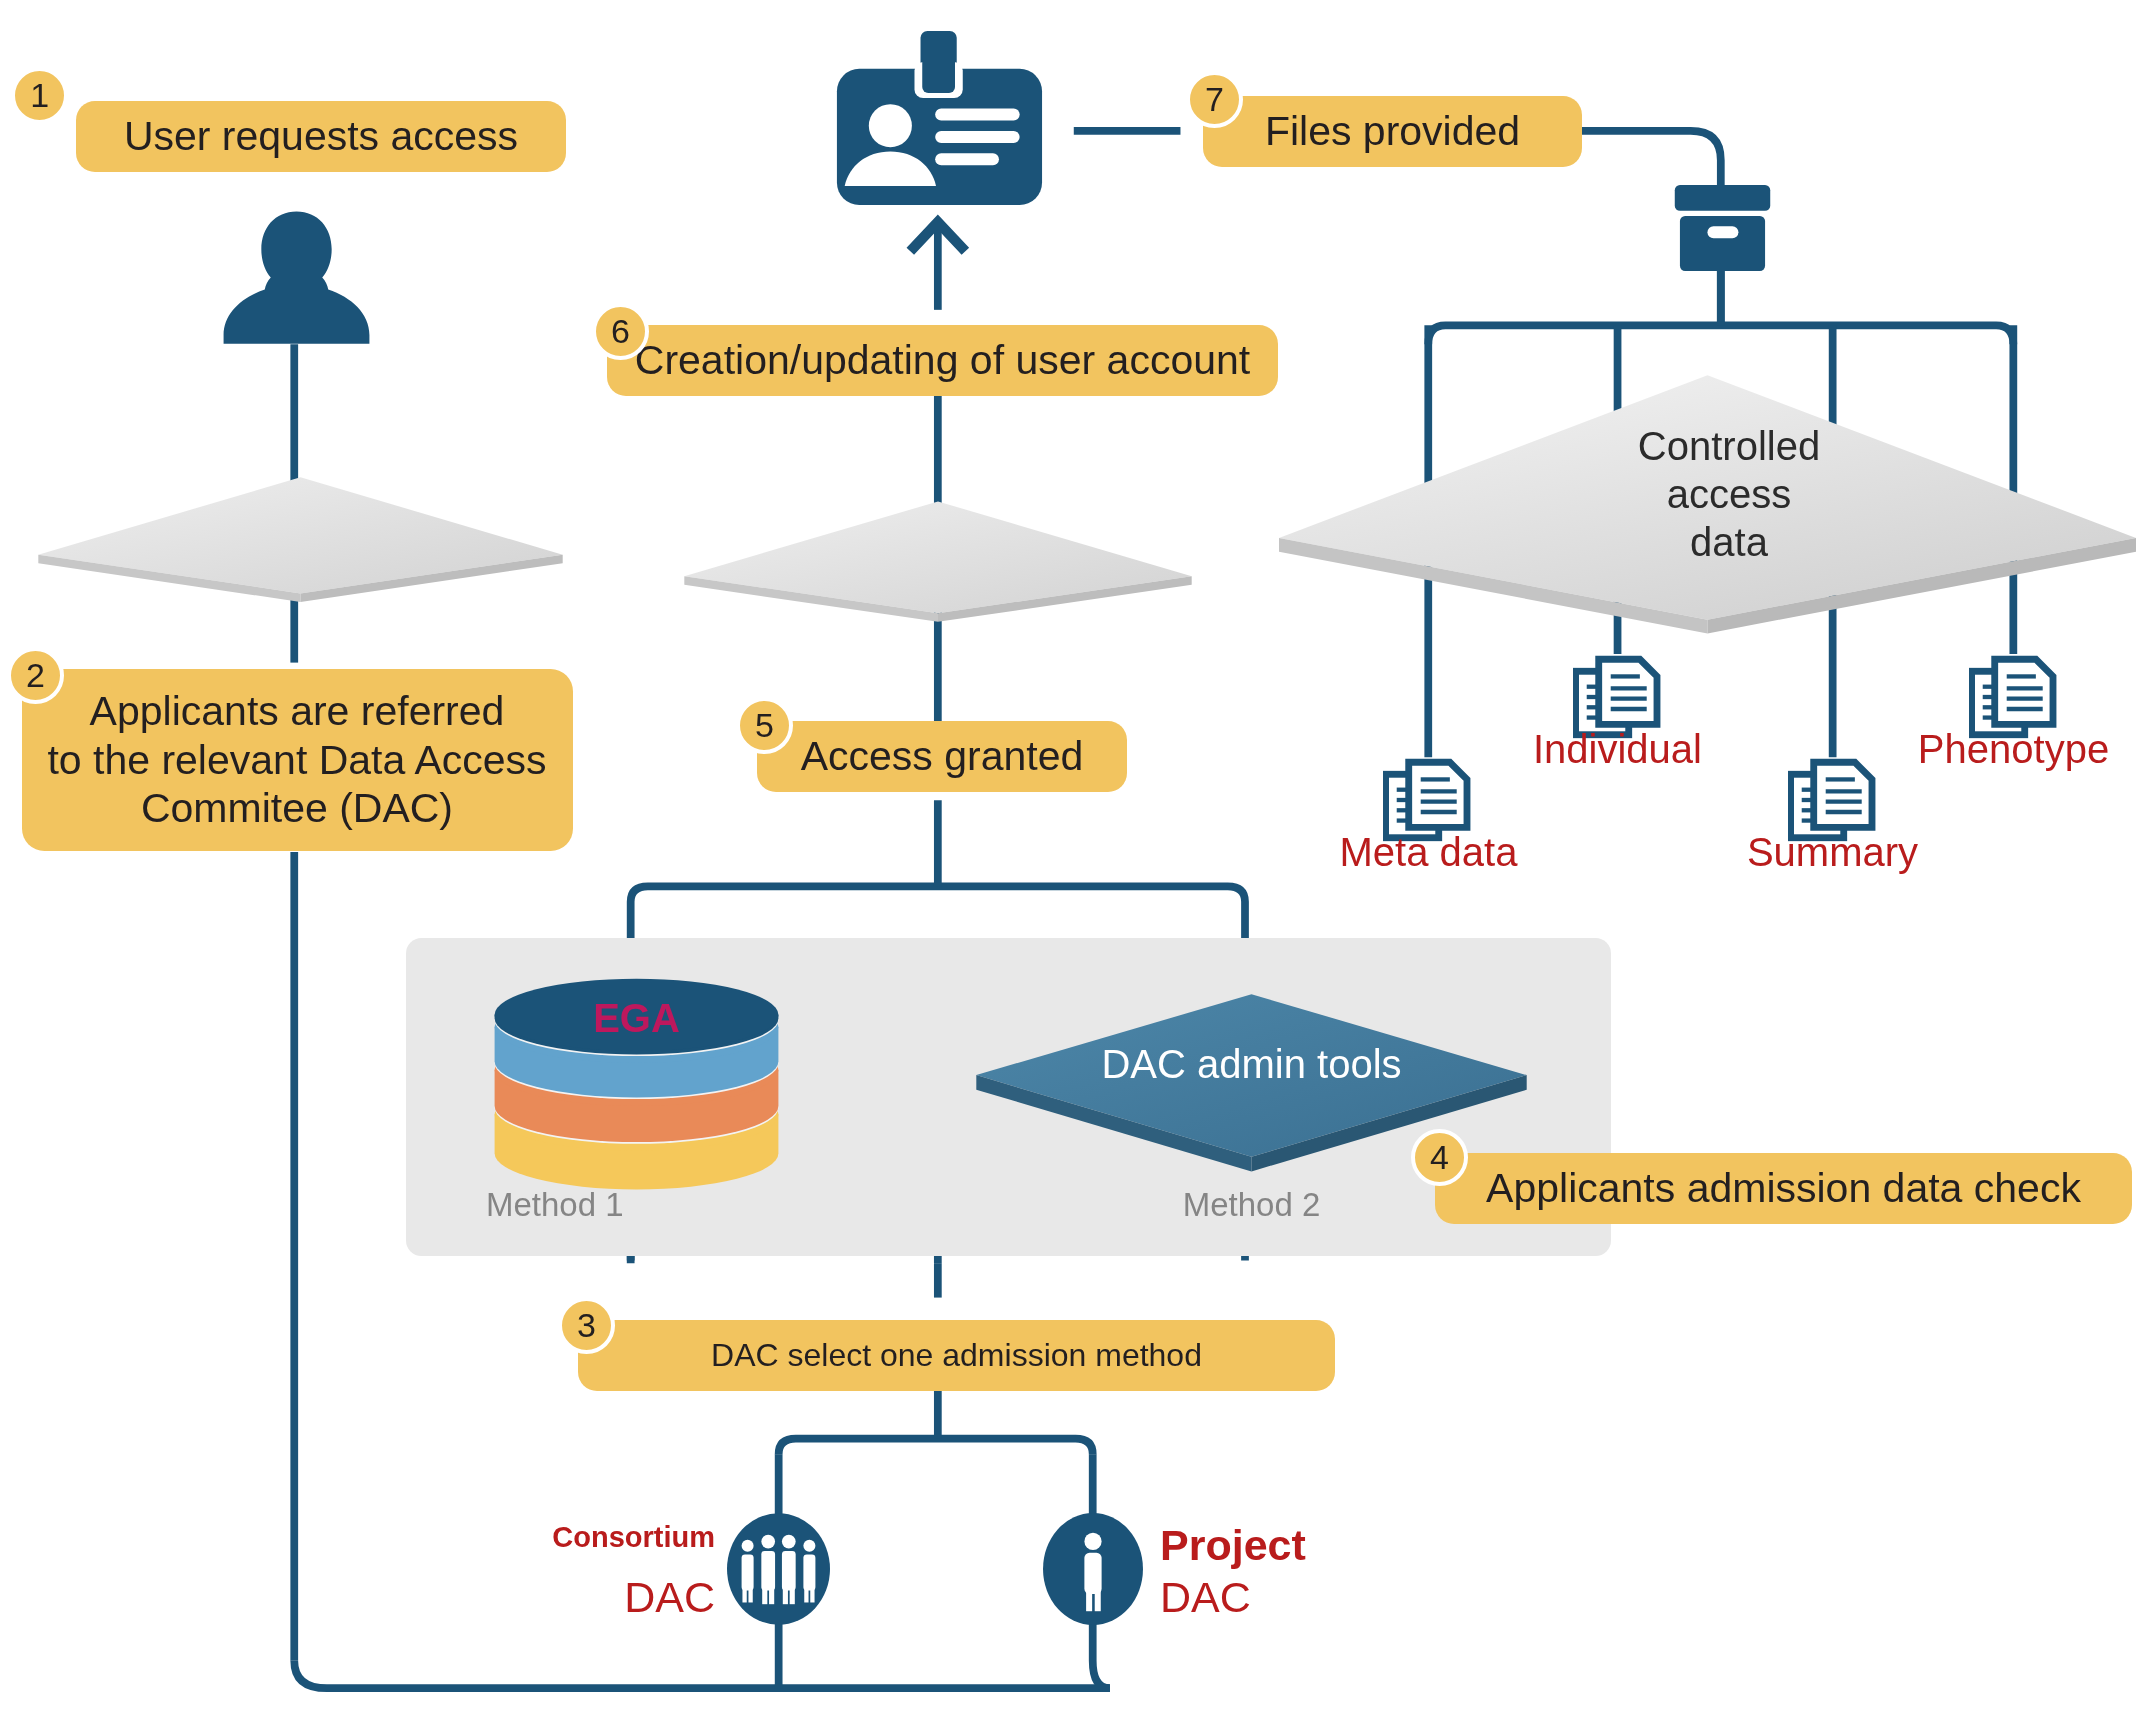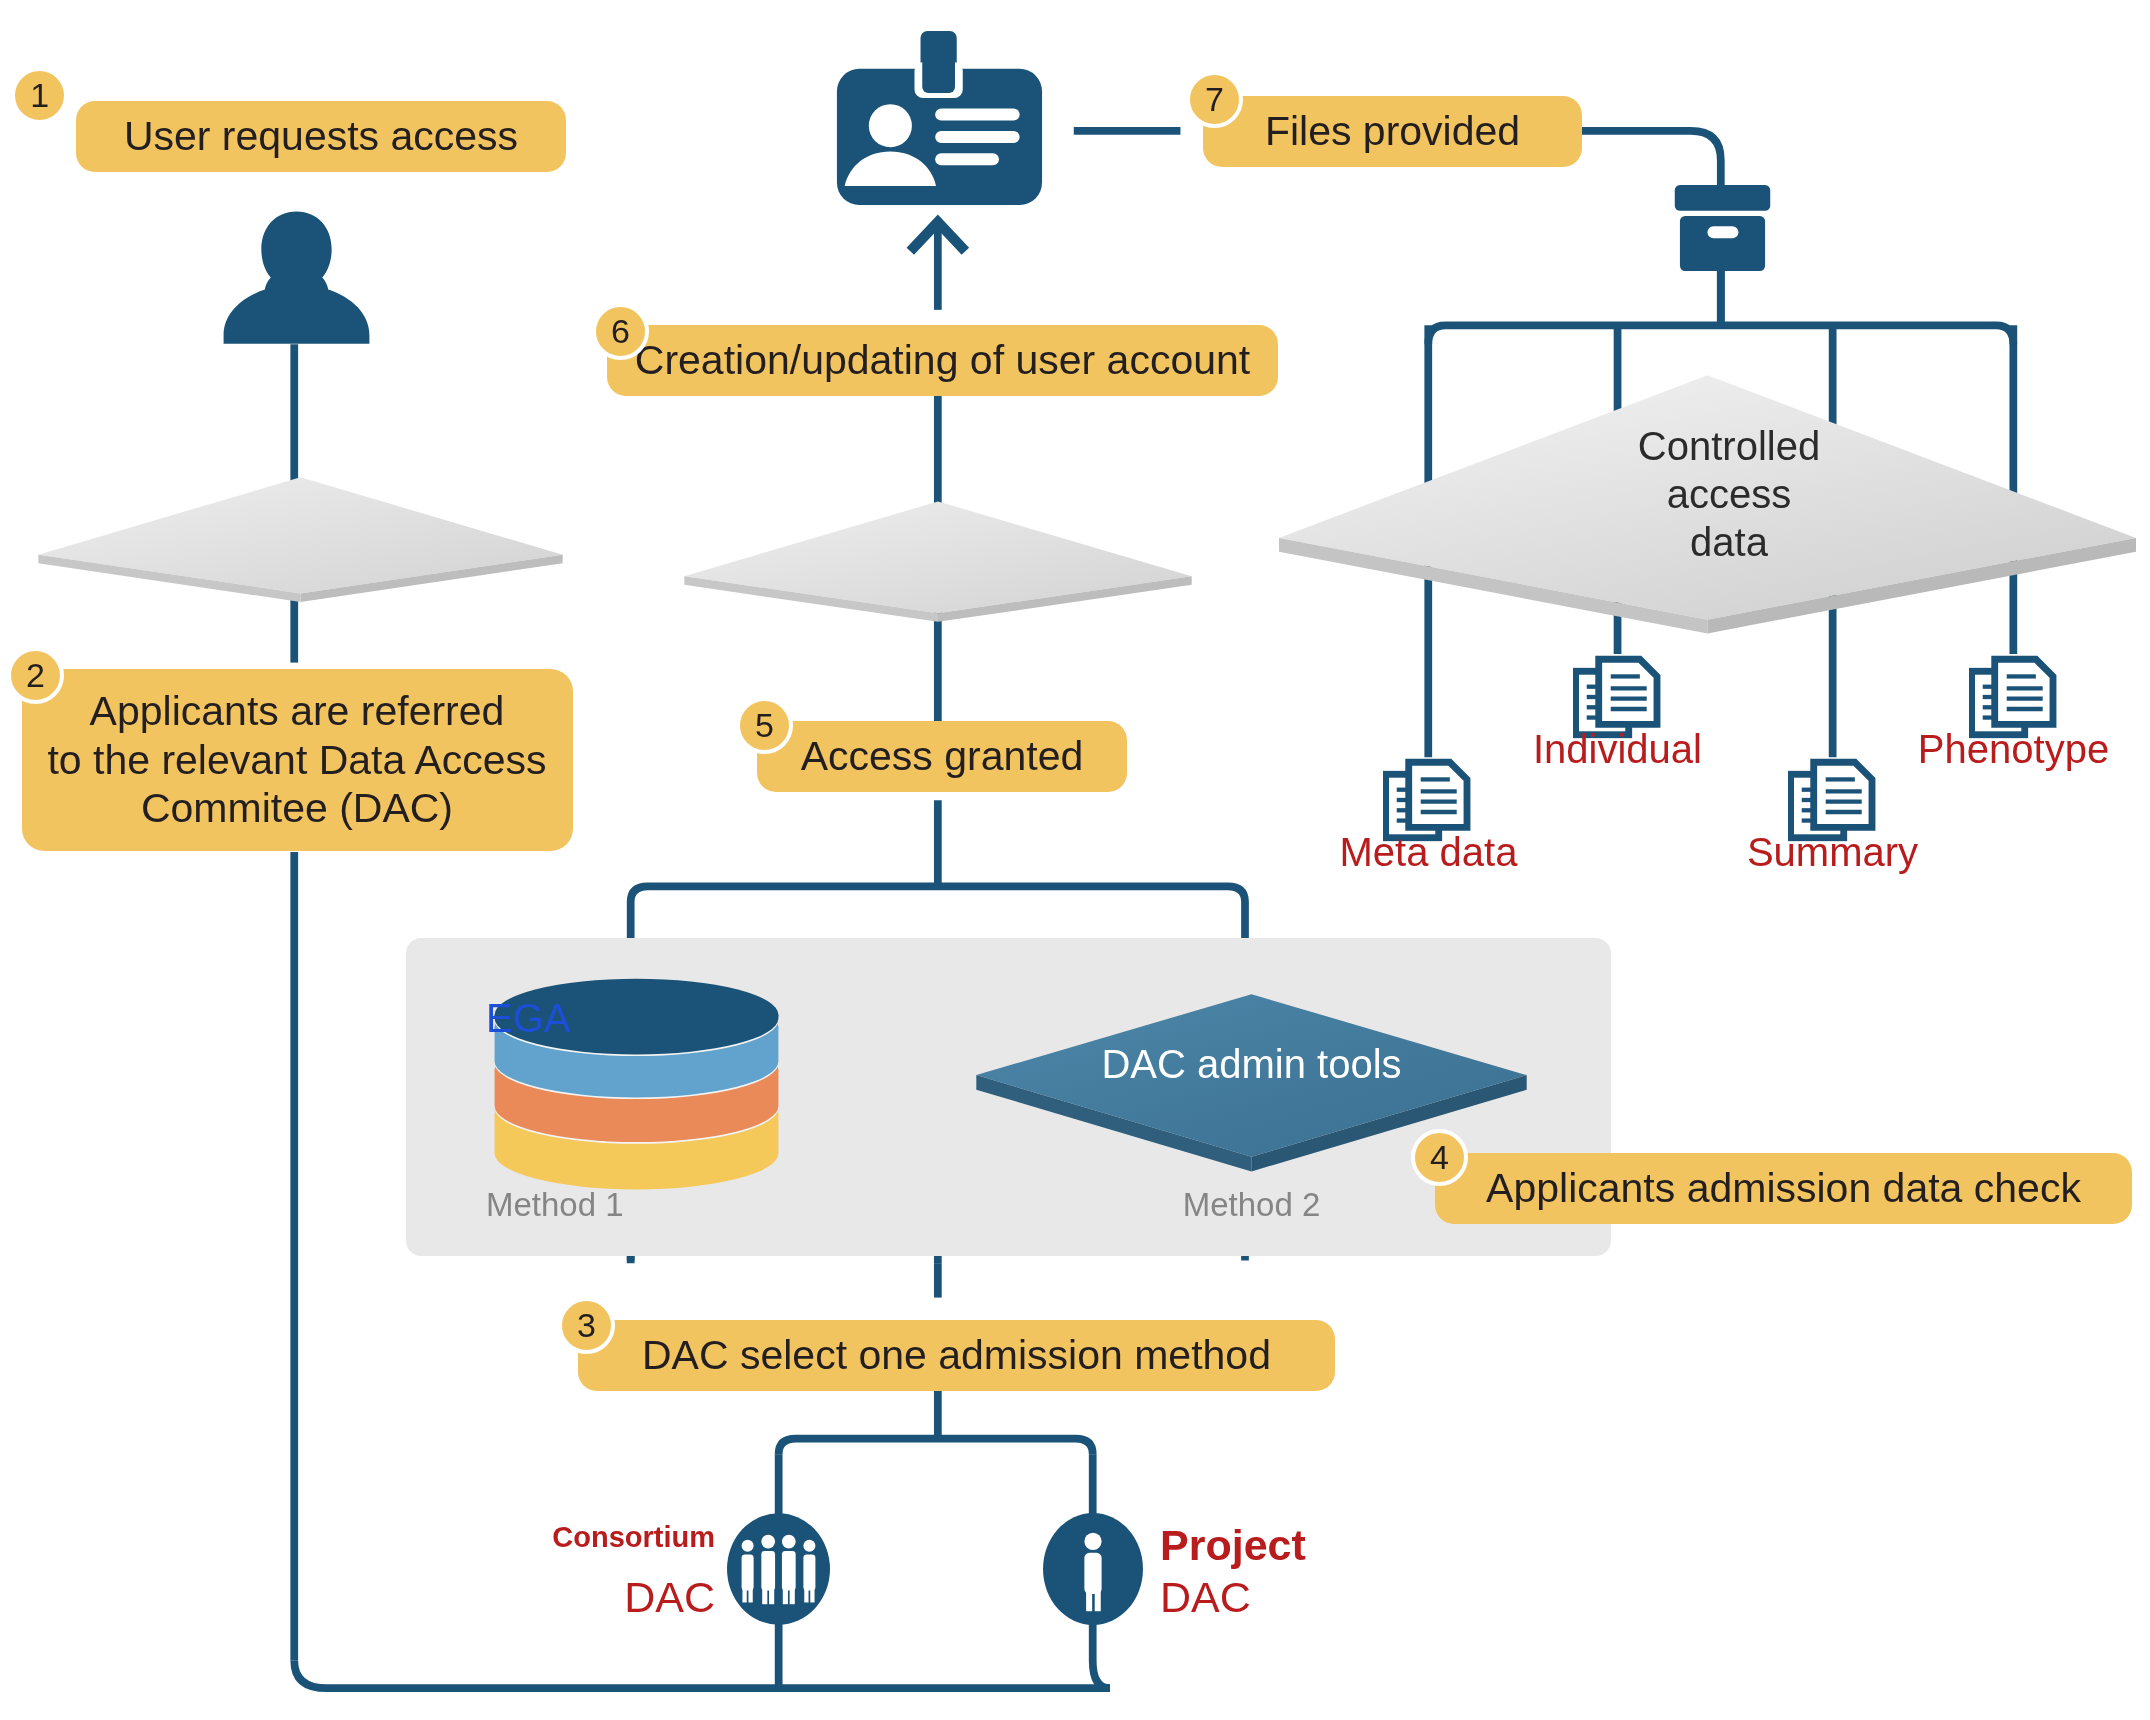--- a/index.html
+++ b/index.html
@@ -157,22 +157,22 @@
       <ellipse cx="175" cy="108" rx="165" ry="42" fill="#e98a58"></ellipse>
       <ellipse cx="175" cy="100" rx="165" ry="42" fill="#f3f3f3"></ellipse>
 
       <path d="M10 58 L10 98 a165 42 0 0 0 330 0 L340 58 Z" fill="#62a3cd"></path>
       <ellipse cx="175" cy="58" rx="165" ry="42" fill="#62a3cd"></ellipse>
       <ellipse cx="175" cy="50" rx="165" ry="42" fill="#f3f3f3"></ellipse>
 
       <path d="M10 44 L10 48 a165 42 0 0 0 330 0 L340 44 Z" fill="#1b5378"></path>
       <ellipse cx="175" cy="44" rx="165" ry="42" fill="#1b5378"></ellipse>
     </svg>
-    <div style="position:absolute;left:0;top:19px;width:301px;text-align:left;
-                color:#1d4ed8;font-size:40px;">EGA</div>
+    <div style="position:absolute;left:0;top:19px;width:301px;text-align:center;
+                color:#be185d;font-size:40px;font-weight:bold;">EGA</div>
   </div>
   <div class="method-cap" style="left:486px;top:1186px;width:301px;text-align:left;">Method 1</div>
 
   <div class="icon" style="left:972px;top:989px;width:559px;height:198px;">
     <svg width="559" height="198" viewBox="0 0 650 230">
       <defs>
         <linearGradient id="dg" x1="0" y1="0" x2="1" y2="1">
           <stop offset="0" stop-color="#4d87a9"></stop>
             <stop offset="1" stop-color="#3a6f91"></stop>
         </linearGradient>
@@ -337,21 +337,21 @@
   <div class="iconlabel" style="left:1160px;top:1573px;width:336px;text-align:left;font-size:43px;">DAC</div>
 
   <div class="pill" style="left:76px;top:101px;width:490px;height:71px;font-size:41px;">User requests access</div>
   <div class="badge" style="left:11.2px;top:67px;">1</div>
 
   <div class="pill multi" style="left:21.5px;top:669px;width:551px;height:182px;font-size:41px;white-space:pre-line;">Applicants are referred
 to the relevant Data Access
 Commitee (DAC)</div>
   <div class="badge" style="left:6.9px;top:647px;">2</div>
 
-  <div class="pill" style="left:578px;top:1320px;width:757px;height:71px;font-size:41px;">DAC select one admission method</div>
+  <div class="pill" style="left:578px;top:1320px;width:757px;height:71px;font-size:32px;">DAC select one admission method</div>
   <div class="badge" style="left:558px;top:1297px;">3</div>
 
   <div class="pill" style="left:1435px;top:1153px;width:697px;height:71px;font-size:41px;">Applicants admission data check</div>
   <div class="badge" style="left:1411px;top:1129px;">4</div>
 
   <div class="pill" style="left:757px;top:721px;width:370px;height:71px;font-size:41px;">Access granted</div>
   <div class="badge" style="left:736px;top:697px;">5</div>
 
   <div class="pill" style="left:607px;top:325px;width:671px;height:71px;font-size:41px;">Creation/updating of user account</div>
   <div class="badge" style="left:592px;top:303px;">6</div>

